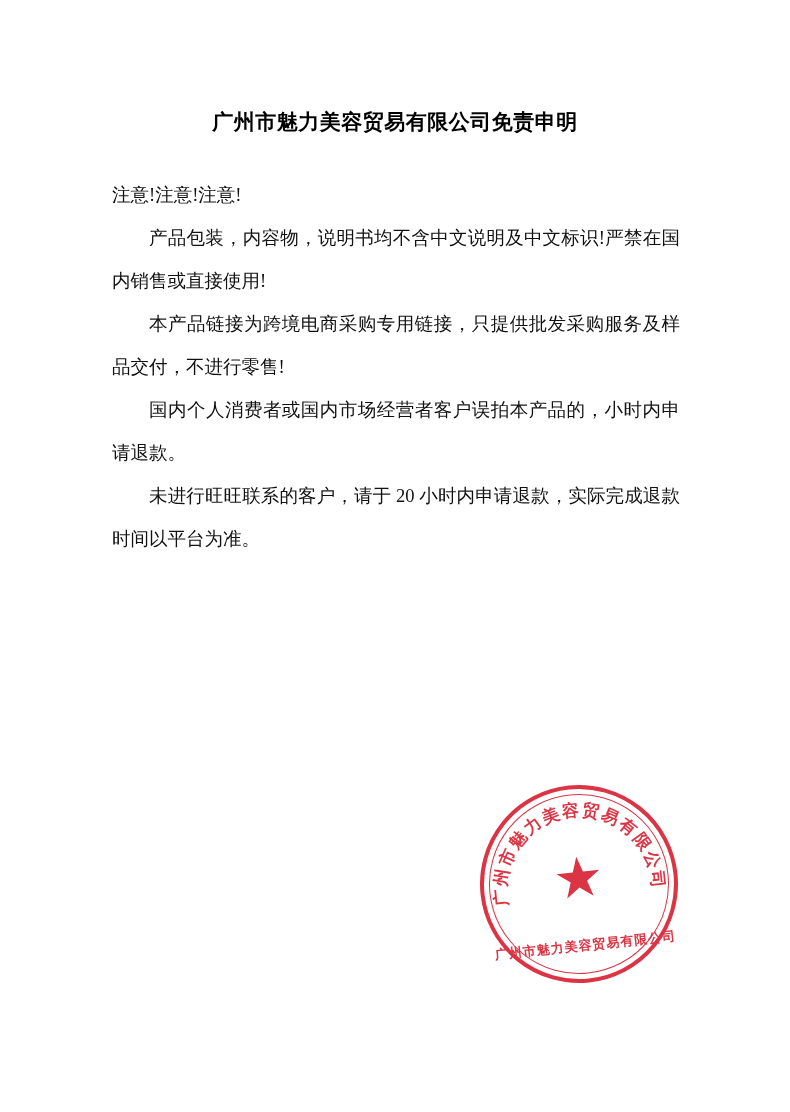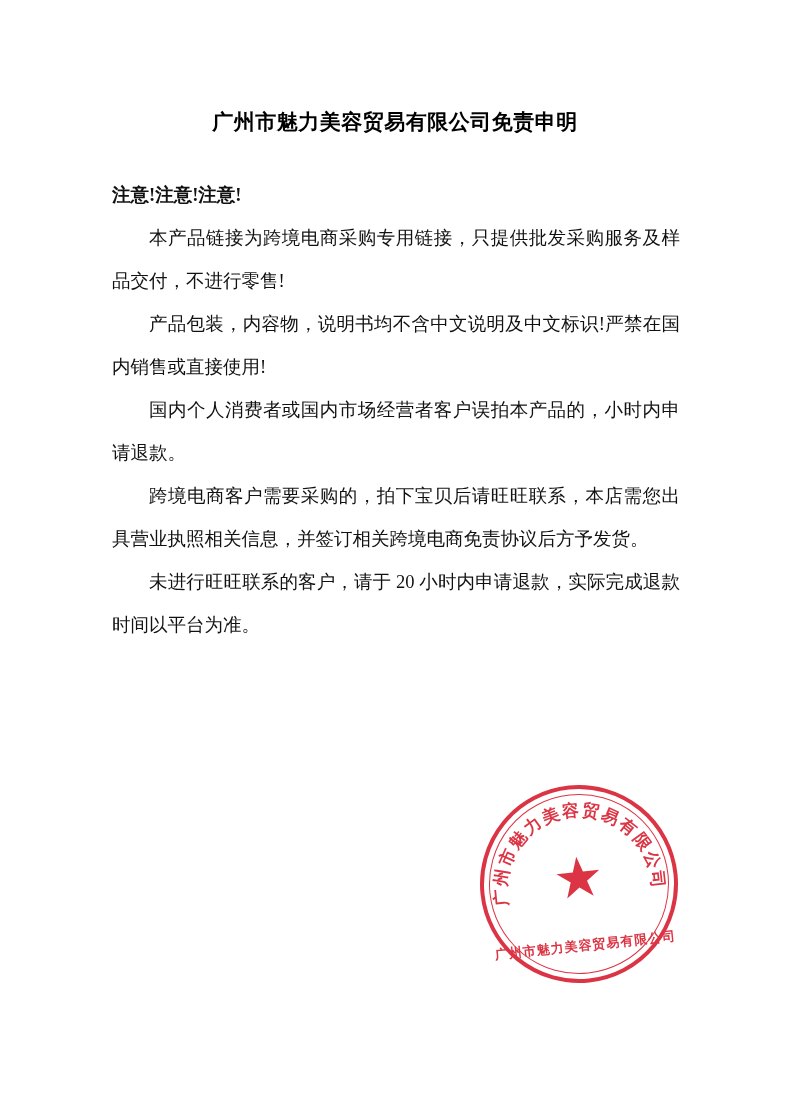--- a/index.html
+++ b/index.html
@@ -40,21 +40,20 @@
     color: #111111;
     margin: 0;
     text-align: justify;
     text-justify: inter-ideograph;
   }
   .para.indent {
     text-indent: 2em;
   }
   .para.notice {
     text-indent: 0;
-    font-weight: bold;
   }
   .seal-wrap {
     position: absolute;
     left: 480px;
     top: 785px;
     width: 200px;
     height: 200px;
   }
   .seal {
     position: relative;
@@ -116,24 +115,23 @@
 </style>
 </head>
 <body>
 
 <div class="page">
 
   <h1 class="doc-title">广州市魅力美容贸易有限公司免责申明</h1>
 
   <div class="body-block">
     <p class="para notice">注意!注意!注意!</p>
+    <p class="para indent">产品包装，内容物，说明书均不含中文说明及中文标识!严禁在国内销售或直接使用!</p>
     <p class="para indent">本产品链接为跨境电商采购专用链接，只提供批发采购服务及样品交付，不进行零售!</p>
-    <p class="para indent">产品包装，内容物，说明书均不含中文说明及中文标识!严禁在国内销售或直接使用!</p>
     <p class="para indent">国内个人消费者或国内市场经营者客户误拍本产品的，小时内申请退款。</p>
-    <p class="para indent">跨境电商客户需要采购的，拍下宝贝后请旺旺联系，本店需您出具营业执照相关信息，并签订相关跨境电商免责协议后方予发货。</p>
     <p class="para indent">未进行旺旺联系的客户，请于 20 小时内申请退款，实际完成退款时间以平台为准。</p>
   </div>
 
   <div class="seal-wrap">
     <div class="seal">
       <div class="seal-inner-ring"></div>
       <svg class="seal-arc" viewBox="0 0 190 190">
         <defs>
           <path id="arcpath" d="M 22,100 A 73,73 0 1 1 168,100"></path>
         </defs>

